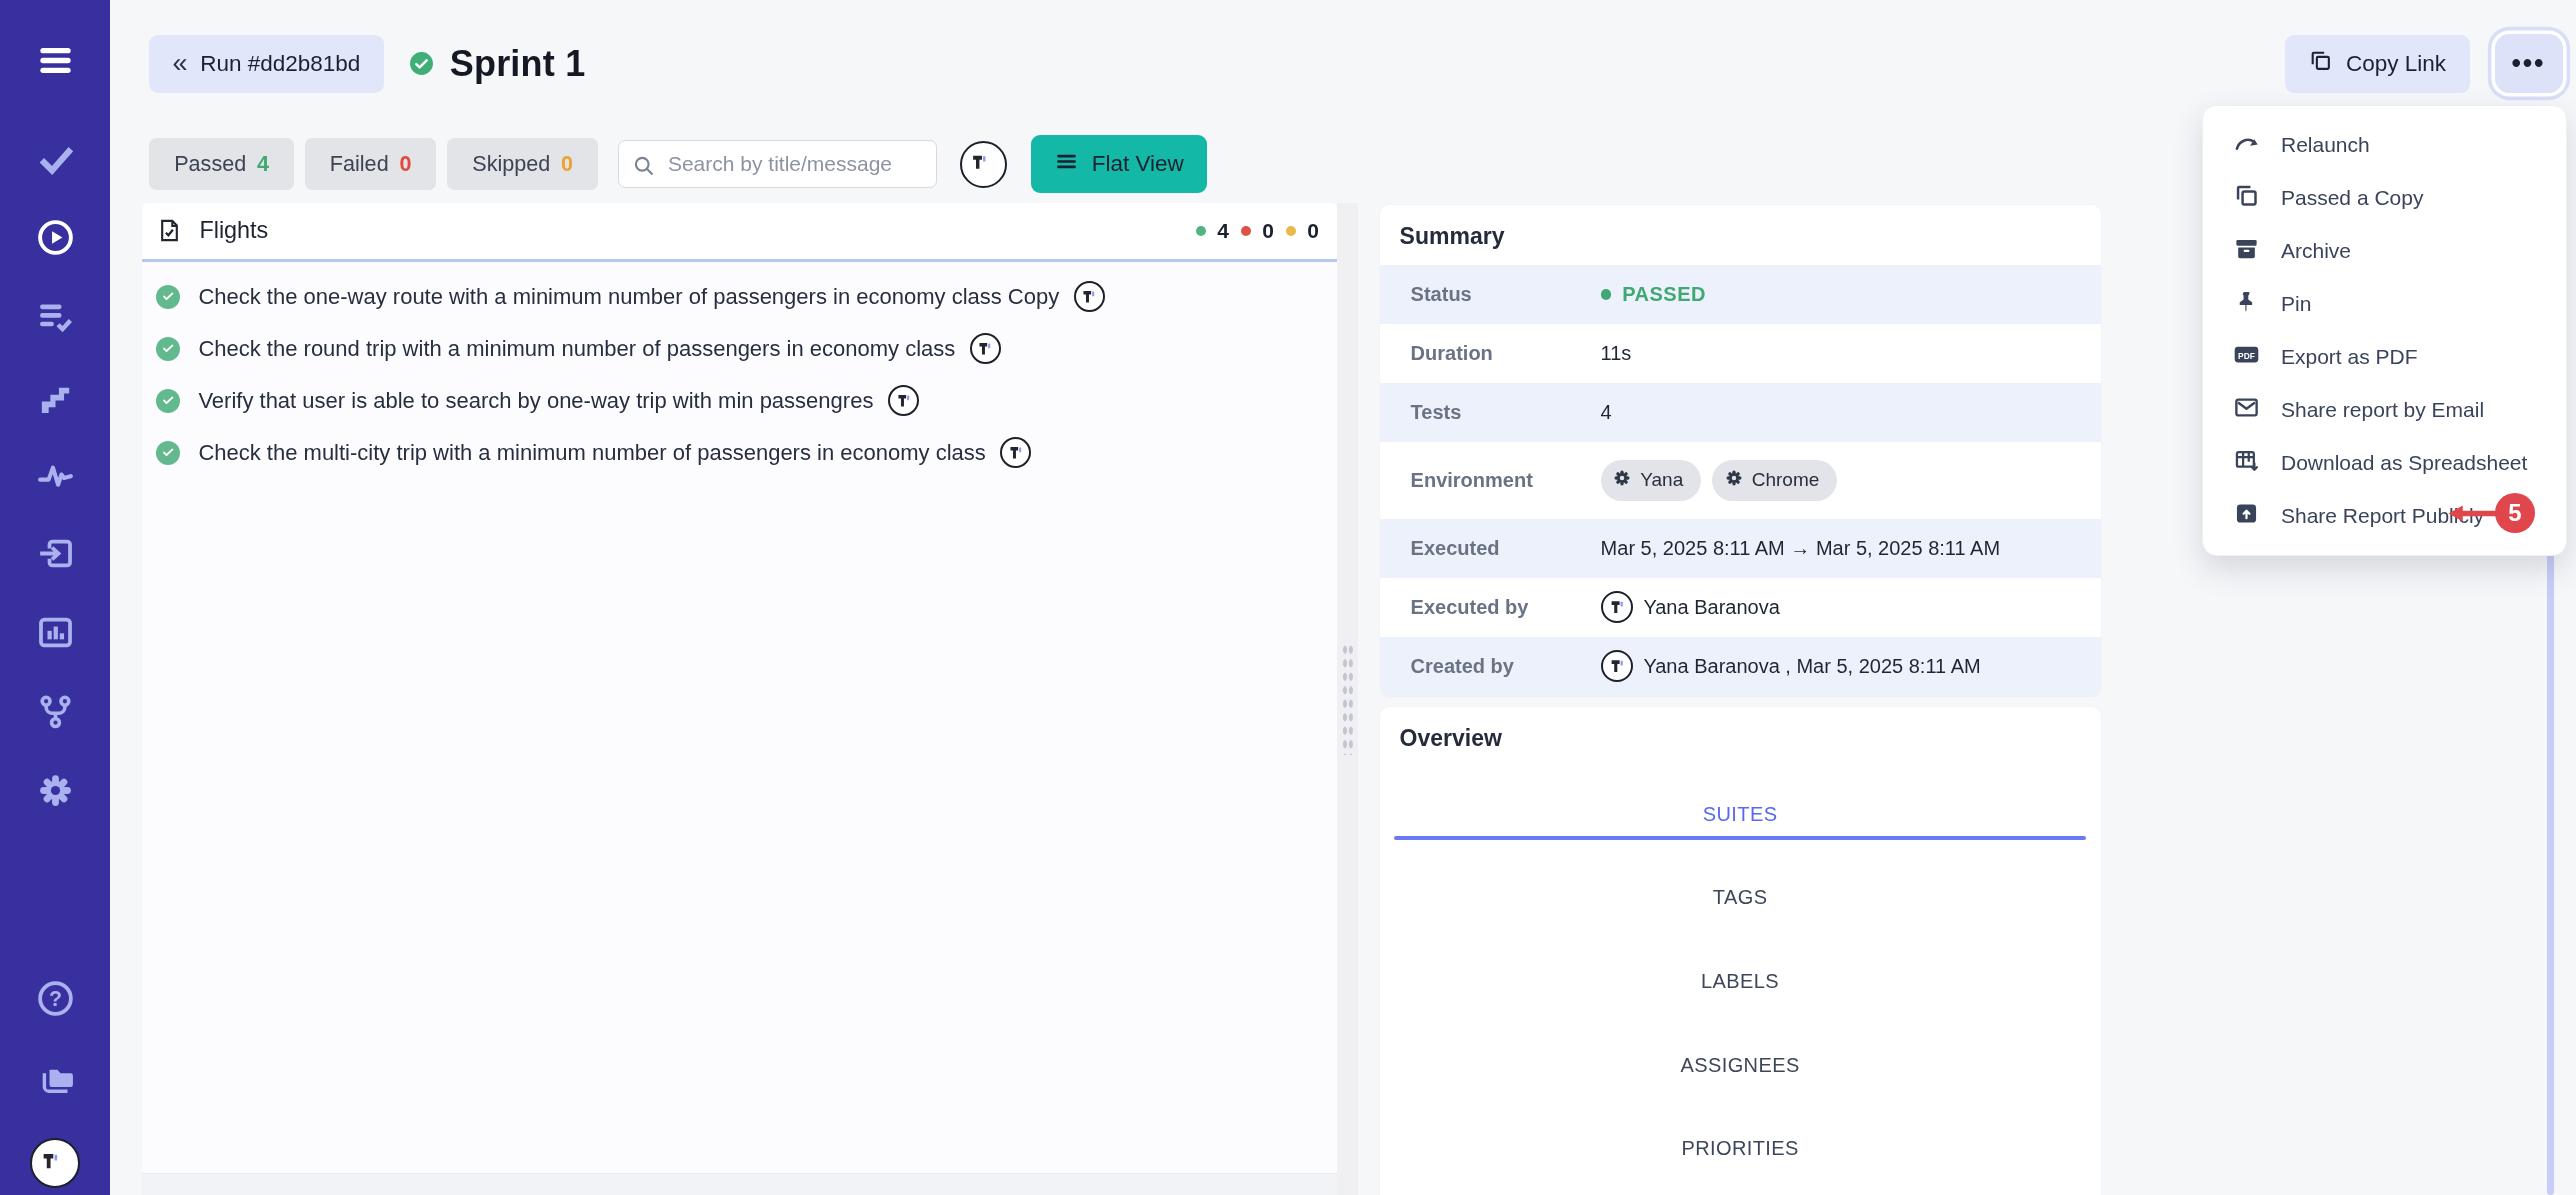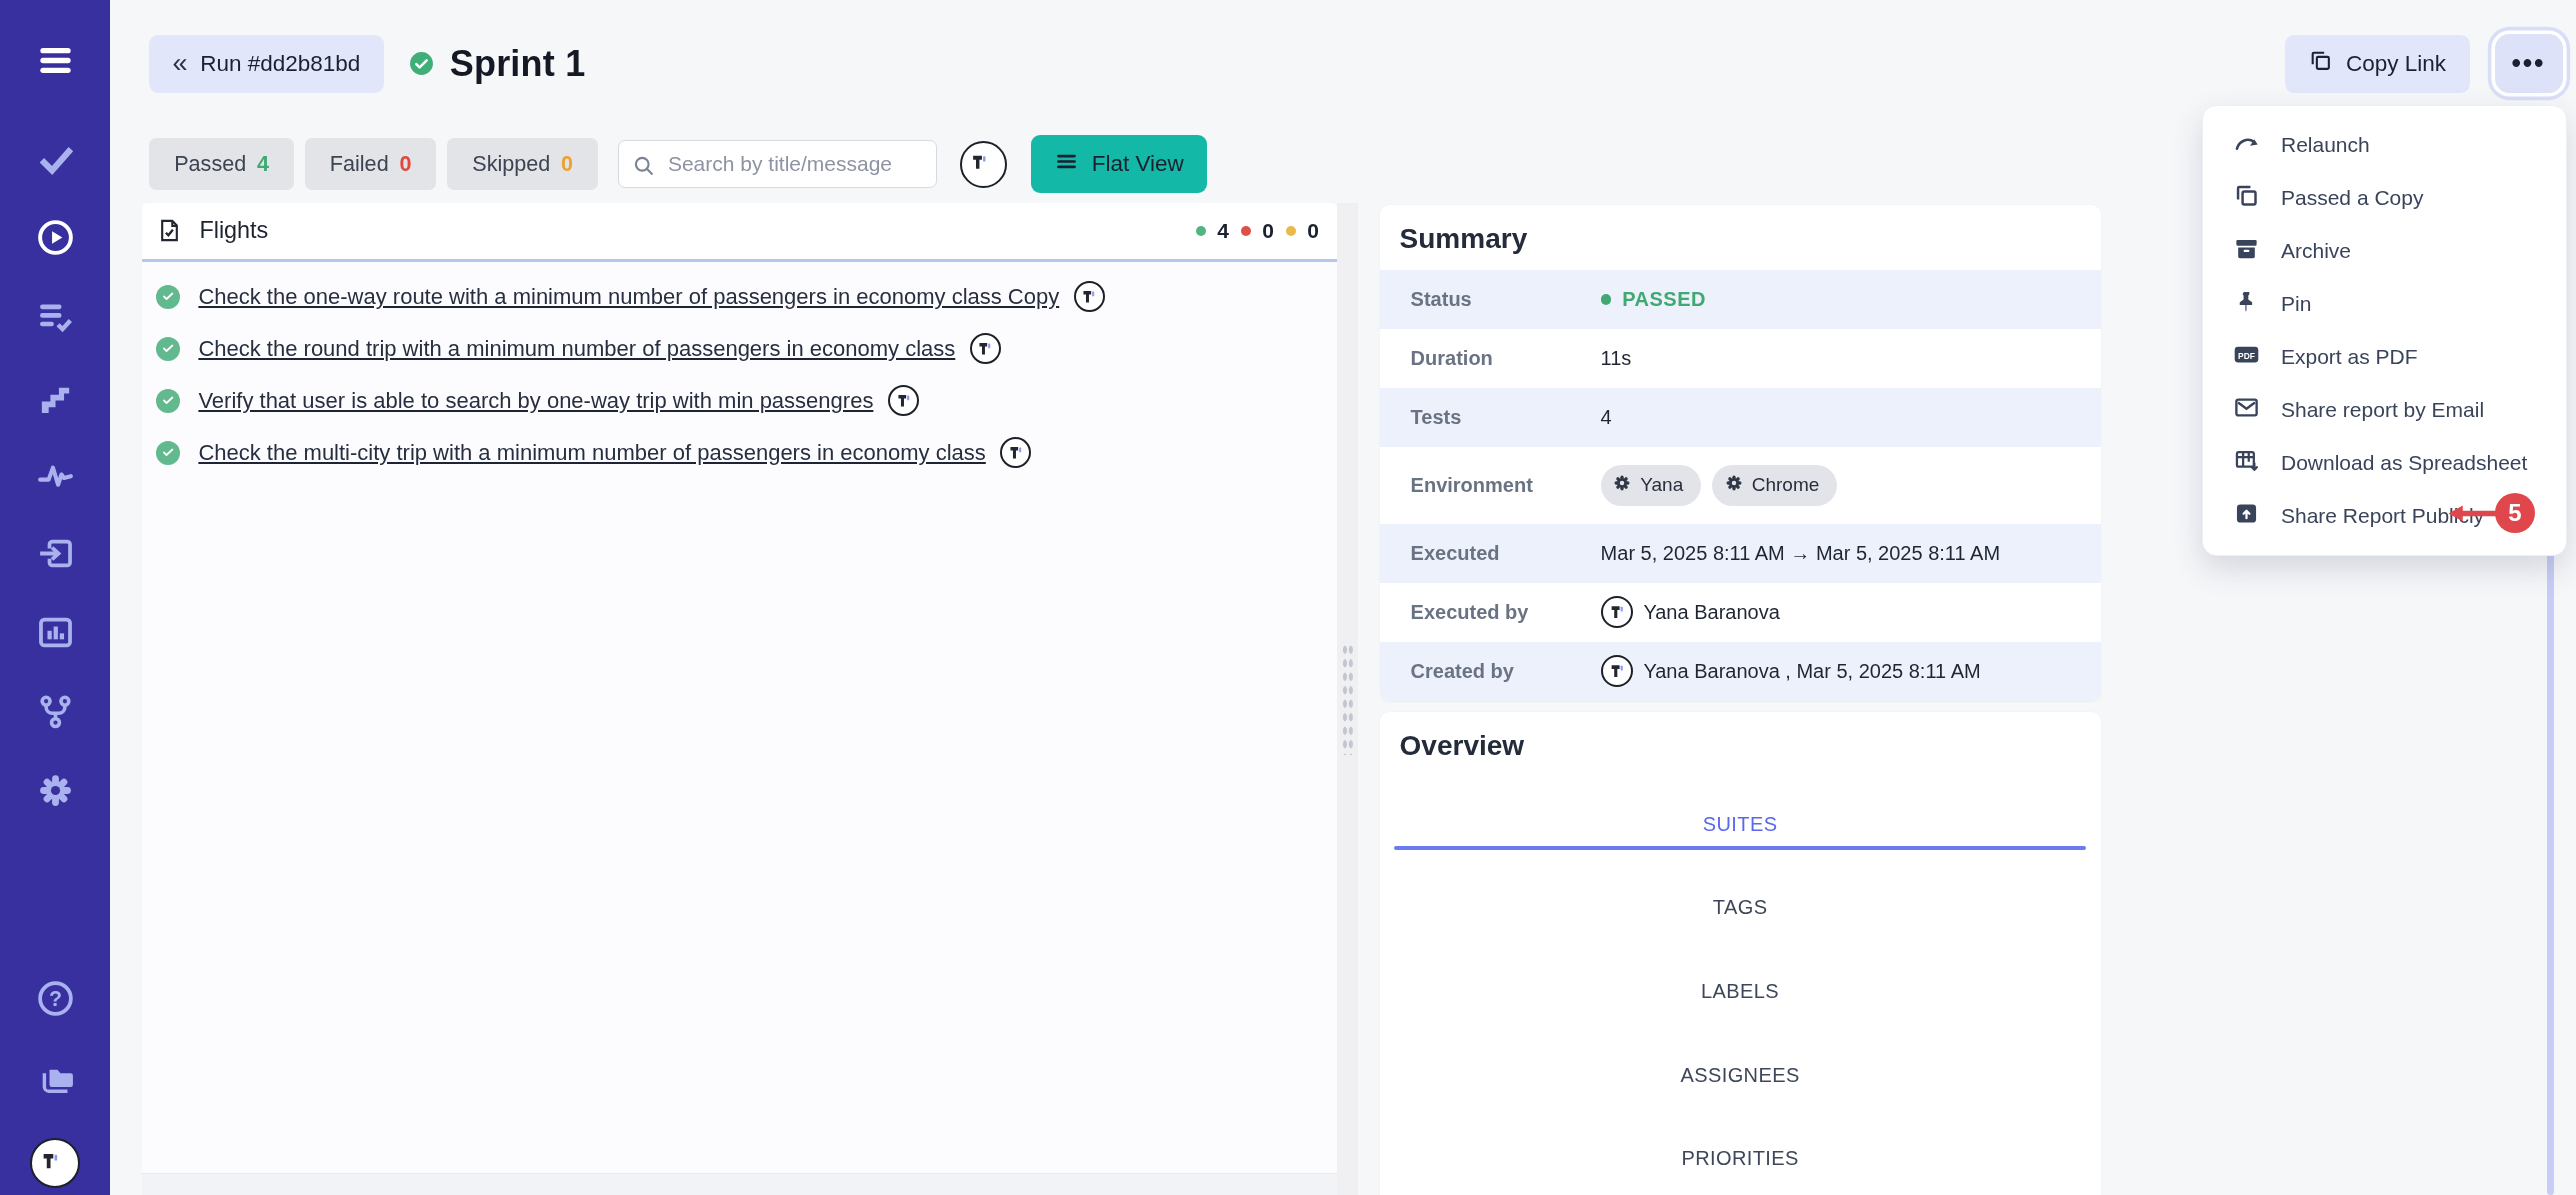--- a/index.html
+++ b/index.html
@@ -45,35 +45,35 @@
   .content { flex:1; display:flex; min-height:0; }
   .test-panel { width:1195px; min-width:1195px; background:#fcfcfe; display:flex; flex-direction:column; border-top-left-radius:5.4px; border-top-right-radius:5.4px; }
   .suite-header { height:59px; display:flex; align-items:center; padding:0 12.6px 0 14.4px; border-bottom:3.6px solid #b6c7f0; background:#fff; border-radius:5.4px 5.4px 0 0; }
   .suite-doc-icon { width:27px; height:27px; }
   .suite-name { font-size:23.4px; font-weight:500; color:#1d232f; margin-left:16px; }
   .suite-counts { margin-left:auto; display:flex; align-items:center; gap:11.7px; padding-right:5.4px; }
   .dot { width:10px; height:10px; border-radius:50%; display:inline-block; }
   .dot-green { background:#53b483; } .dot-red { background:#dd5147; } .dot-yellow { background:#e9b949; }
   .count-num { font-size:21px; font-weight:bold; color:#1b2130; }
   .test-rows { padding-top:9px; }
-  .test-row { height:52px; display:flex; align-items:center; padding-left:14.4px; cursor:pointer;text-decoration:underline; }
+  .test-row { height:52px; display:flex; align-items:center; padding-left:14.4px; cursor:pointer; }
   .row-check { width:24px; height:24px; border-radius:50%; background:#63b98e; display:flex; align-items:center; justify-content:center; flex:none; }
   .row-check svg { width:14.4px; height:14.4px; }
   .test-title { font-size:22px; color:#272e3f; margin-left:18px; }
   .row-avatar { width:31px; height:31px; margin-left:14.4px; }
   .panel-bottom-strip { margin-top:auto; height:21.6px; background:#f2f3f6; border-top:0.9px solid #e9ebef; }
 
   
   .resizer { width:21px; background:#f0f0f3; display:flex; align-items:center; justify-content:center; cursor:col-resize; }
   .grip { width:11.7px; height:112px; background-image:radial-gradient(#c3c6ce 1.7px, transparent 2px); background-size:5.9px 13.5px; background-position:0 0; }
 
   
   .right-panel { flex:1; padding:2.7px 0 0 21.6px; overflow:hidden; }
   .card { width:721px; background:#fff; border-radius:9px; box-shadow:0 0.9px 1.8px rgba(20,30,60,0.05); }
-  .card-heading { font-size:28px; font-weight:bold; color:#242b3a; padding:18px 20px 14.4px; }
+  .card-heading { font-size:23px; font-weight:bold; color:#242b3a; padding:18px 20px 14.4px; }
   .summary-table { padding-bottom:0; }
   .sum-row { display:flex; align-items:center; min-height:59px; }
   .sum-row.tall { min-height:77px; }
   .sum-row.alt { background:#edf1fb; }
   .sum-row.first { border-radius:0; }
   .sum-row.last { border-radius:0 0 9px 9px; }
   .sum-label { width:221px; padding-left:31px; font-size:20px; font-weight:bold; color:#6a7383; flex:none; }
   .sum-value { font-size:20px; color:#1f2633; display:flex; align-items:center; gap:10.8px; }
   .passed-dot { width:10.8px; height:10.8px; border-radius:50%; background:#3fa873; }
   .passed-text { color:#3fa873; font-weight:bold; letter-spacing:0.5px; }

